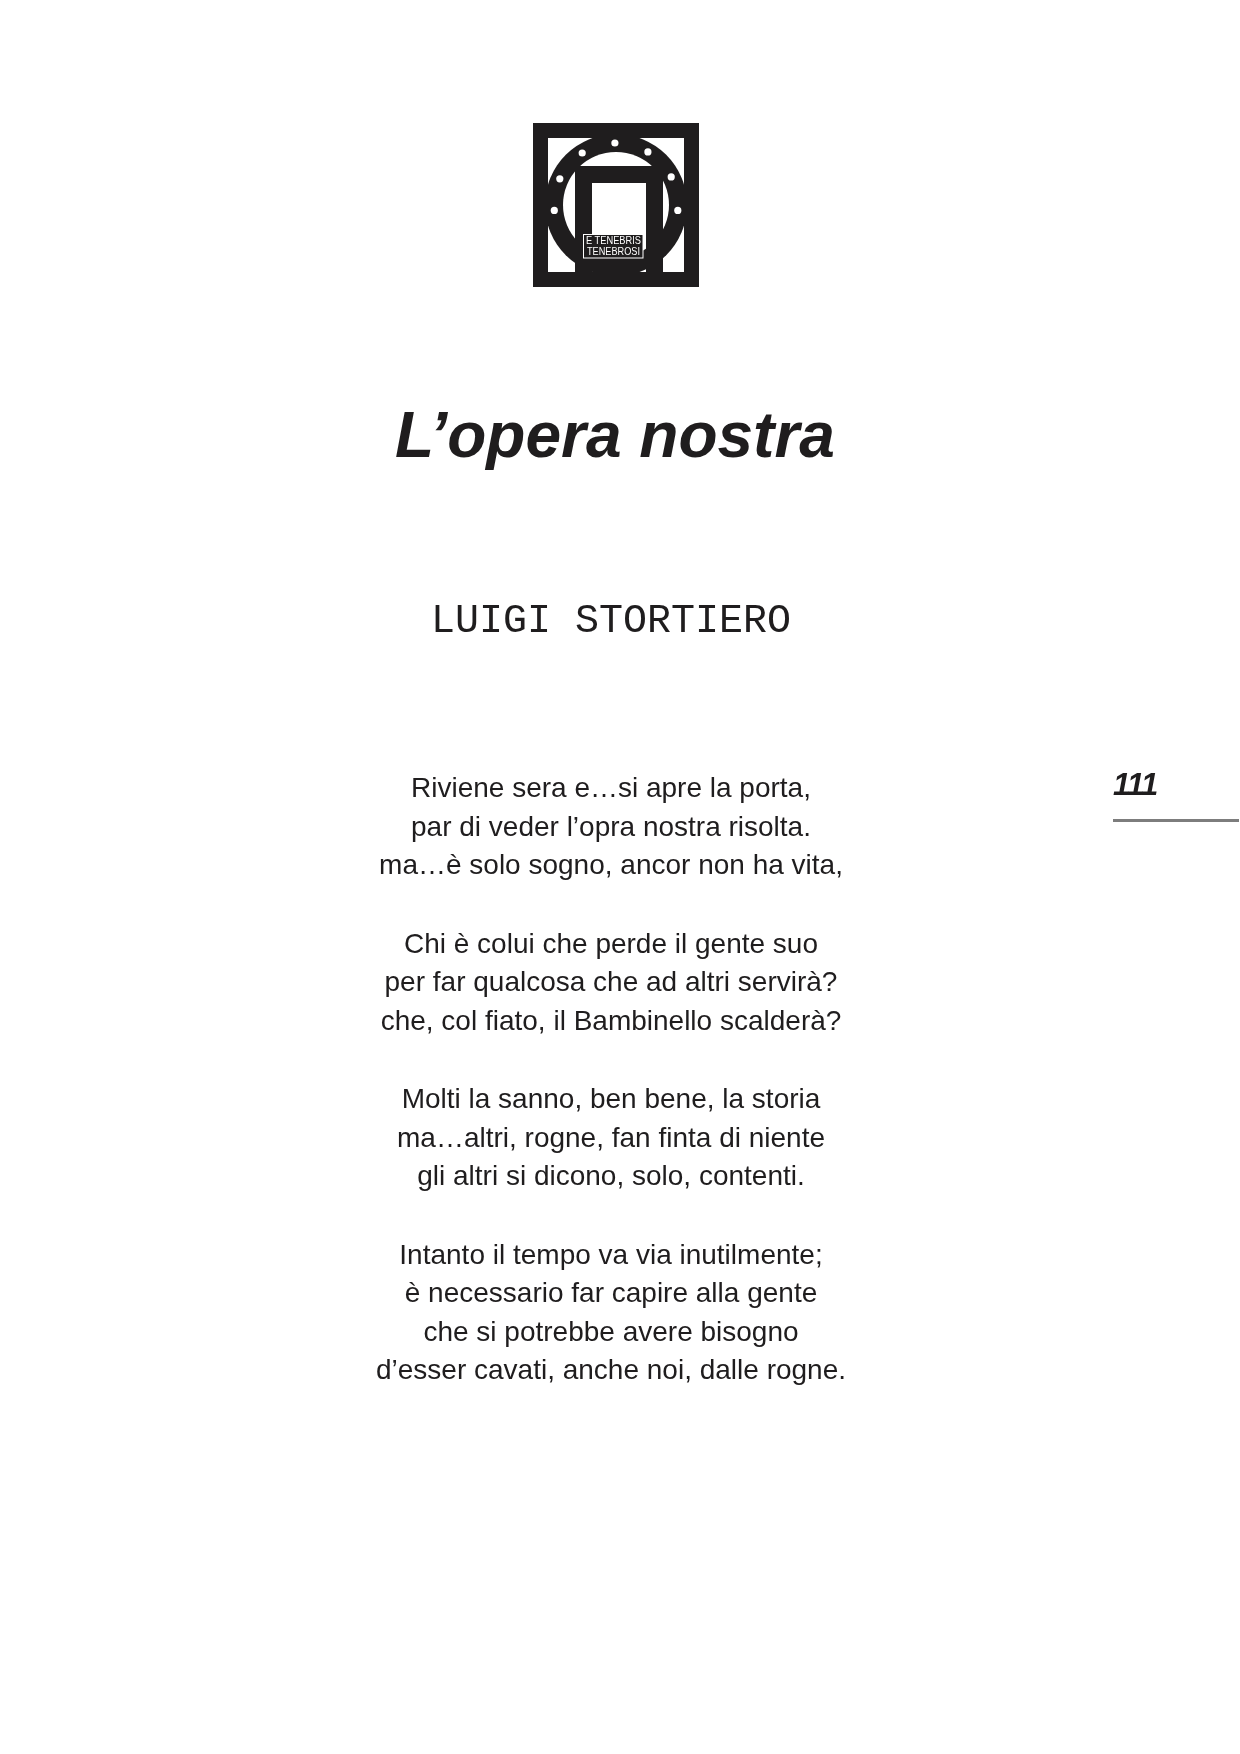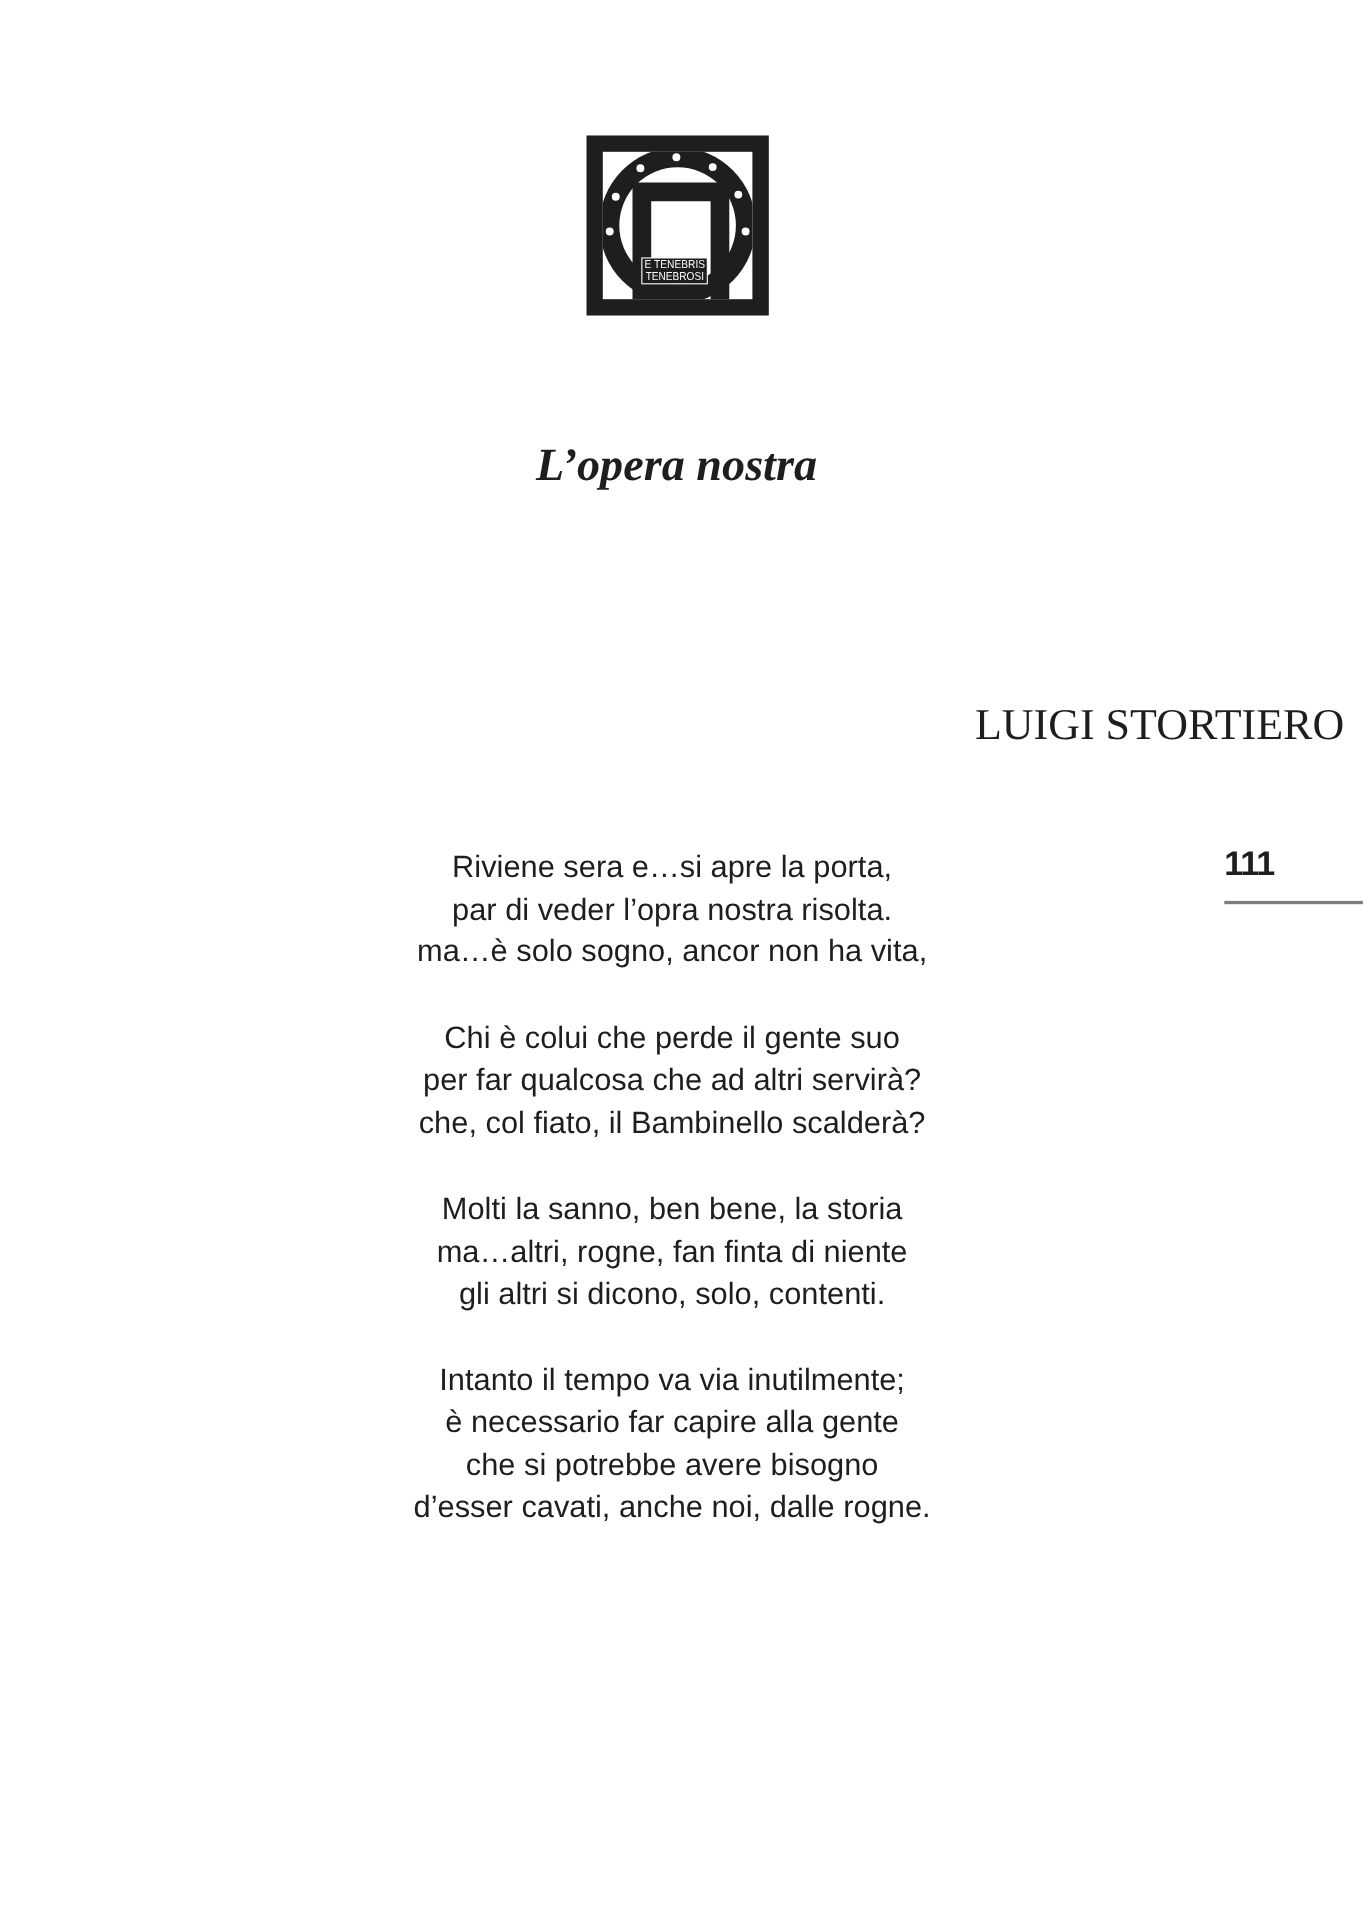--- a/index.html
+++ b/index.html
@@ -25,36 +25,36 @@
     font-weight: 400;
     fill: #ffffff;
   }
 
   .title {
     position: absolute;
     left: 0;
     top: 399px;
     width: 1230px;
     text-align: center;
-    font-family: Liberation Serif, serif;
+    font-family: Liberation Sans, sans-serif;
     font-style: italic;
     font-weight: 700;
-    font-size: 42px;
+    font-size: 64px;
     line-height: 1.15;
     color: #1f1d1e;
     white-space: nowrap;
   }
 
   .author {
     position: absolute;
     left: 0;
-    top: 637px;
+    top: 600px;
     width: 1222px;
-    text-align: right;
-    font-family: Liberation Serif, serif;
+    text-align: center;
+    font-family: Liberation Mono, monospace;
     font-weight: 400;
     font-size: 40px;
     line-height: 1.1;
     color: #1f1d1e;
     white-space: nowrap;
   }
 
   .poem {
     position: absolute;
     left: 0;
@@ -72,20 +72,21 @@
 
   .page-number {
     position: absolute;
     left: 1113px;
     top: 769px;
     font-weight: 700;
     font-size: 31px;
     line-height: 1;
     letter-spacing: -1px;
     color: #1f1d1e;
+    font-style: italic;
   }
   .page-number-rule {
     position: absolute;
     left: 1113px;
     top: 819px;
     width: 126px;
     height: 3px;
     background: #7d7d7d;
   }
 </style>

